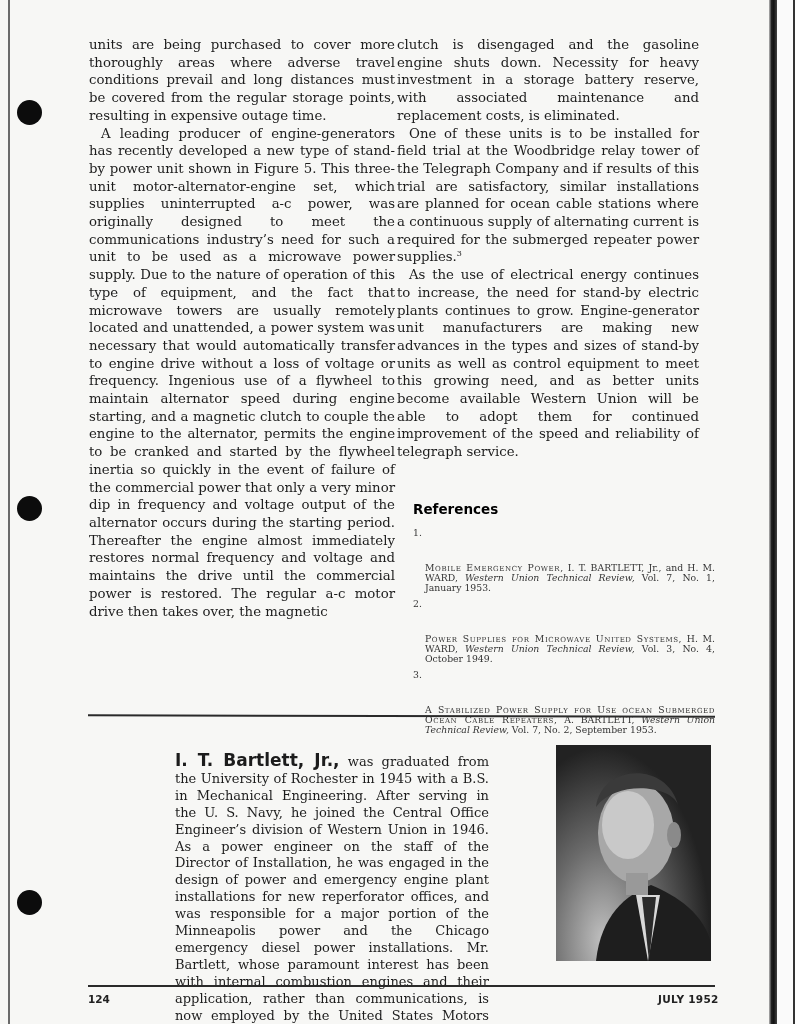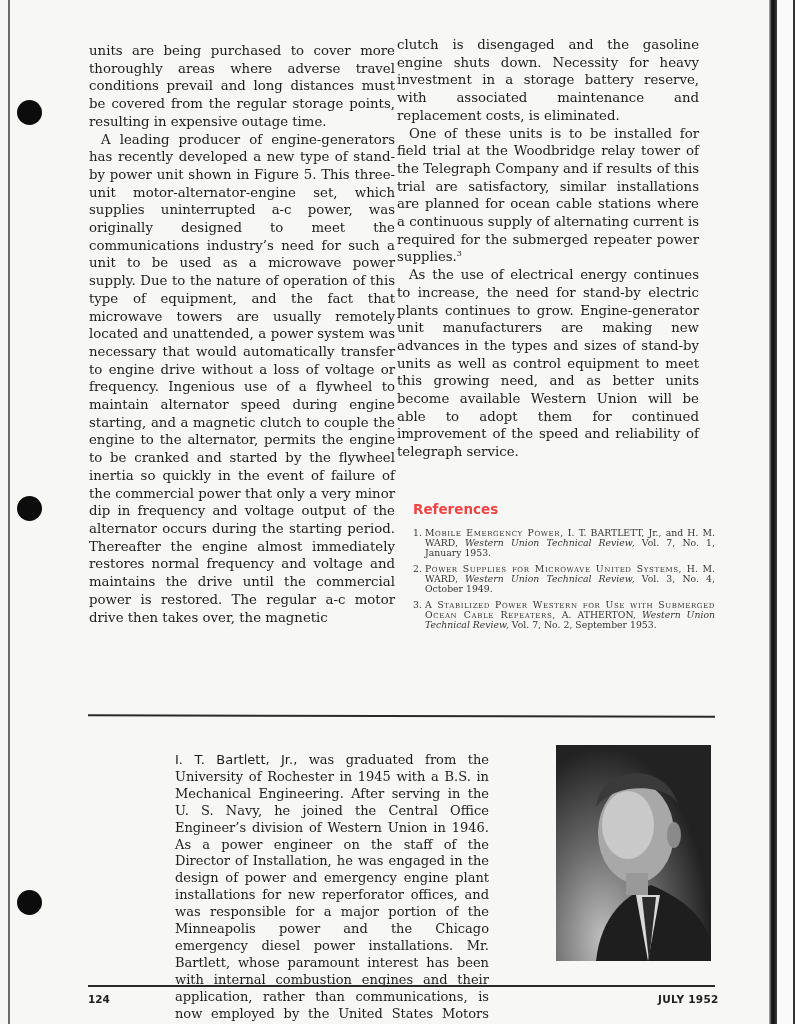--- a/index.html
+++ b/index.html
@@ -27,47 +27,47 @@
     position: absolute; left: 17px; width: 25px; height: 25px;
     border-radius: 50%; background: #0c0c0c;
   }
   .col {
     position: absolute; width: 306px;
     font-size: 13.3px; line-height: 17.7px;
     text-align: justify;
   }
   .col p { margin: 0; }
   .col p.indent { text-indent: 12px; }
-  #col-left { left: 89px; top: 36px; margin-top: 6px; }
+  #col-left { left: 89px; top: 36px; }
   #col-right { left: 397px; top: 36px; width: 302px; }
   sup { font-size: 8px; line-height: 0; }
   .refs-heading {
     position: absolute; left: 413px; top: 501px;
     font-family: "DejaVu Sans", sans-serif; font-weight: bold;
-    font-size: 13.5px; color: #ef4444;
+    font-size: 13.5px; color: #000000;
   }
   .refs {
     position: absolute; left: 413px; top: 528px; width: 302px;
     font-size: 9.3px; line-height: 10px; color: #333;
   }
   .ref { display: flex; margin-bottom: 6px; }
   .ref .num { width: 12px; flex: none; }
-  .ref .body { flex: 1; text-align: justify; }
+  .ref .body { flex: 1; text-align: justify; margin-top: 35px; }
   .sc { font-variant: small-caps; letter-spacing: 0.6px; }
   .it { font-style: italic; }
   .divider {
     position: absolute; left: 88px; top: 715px; width: 627px; height: 2px;
     background: #2a2a2a; transform: rotate(0.12deg);
   }
   .bio {
     position: absolute; left: 89px; top: 752px; width: 400px;
     font-size: 13px; line-height: 16.9px; text-align: justify;
   }
   .bio .name {
-    font-family: "DejaVu Sans", sans-serif; font-weight: normal; font-size: 13px;
+    font-family: "DejaVu Sans", sans-serif; font-weight: bold; font-size: 17px;
   }
   .bio .lead { padding-left: 86px; }
   .photo {
     position: absolute; left: 556px; top: 745px; width: 155px; height: 216px;
     background: radial-gradient(ellipse at 30% 90%, #bfbfbf 0%, #6a6a6a 35%, #222 70%);
     overflow: hidden;
   }
   .photo svg { width: 100%; height: 100%; display: block; }
   .footer-rule {
     position: absolute; left: 88px; top: 985px; width: 627px; height: 2px;
@@ -108,21 +108,21 @@
   <div class="ref">
     <span class="num">1.</span>
     <span class="body"><span class="sc">Mobile Emergency Power,</span><span> I. T. BARTLETT, Jr., and H. M. WARD, </span><span class="it">Western Union Technical Review,</span><span> Vol. 7, No. 1, January 1953.</span></span>
   </div>
   <div class="ref">
     <span class="num">2.</span>
     <span class="body"><span class="sc">Power Supplies for Microwave United Systems,</span><span> H. M. WARD, </span><span class="it">Western Union Technical Review,</span><span> Vol. 3, No. 4, October 1949.</span></span>
   </div>
   <div class="ref">
     <span class="num">3.</span>
-    <span class="body"><span class="sc">A Stabilized Power Western for Use with Submerged Ocean Cable Repeaters,</span><span> A. ATHERTON, </span><span class="it">Western Union Technical Review,</span><span> Vol. 7, No. 2, September 1953.</span></span>
+    <span class="body"><span class="sc">A Stabilized Power Supply for Use ocean Submerged Ocean Cable Repeaters,</span><span> A. BARTLETT, </span><span class="it">Western Union Technical Review,</span><span> Vol. 7, No. 2, September 1953.</span></span>
   </div>
 </div>
 
 <div class="divider"></div>
 
 <div class="bio">
   <div class="lead"><span class="name">I. T. Bartlett, Jr.,</span><span> was graduated from the University of Rochester in 1945 with a B.S. in Mechanical Engineering. After serving in the U. S. Navy, he joined the Central Office Engineer’s division of Western Union in 1946. As a power engineer on the staff of the Director of Installation, he was engaged in the design of power and emergency engine plant installations for new reperforator offices, and was responsible for a major portion of the Minneapolis power and the Chicago emergency diesel power installations. Mr. Bartlett, whose paramount interest has been with internal combustion engines and their application, rather than communications, is now employed by the United States Motors Corporation.</span></div>
 </div>
 
 <div class="photo" title="Portrait photograph of I. T. Bartlett, Jr.">

